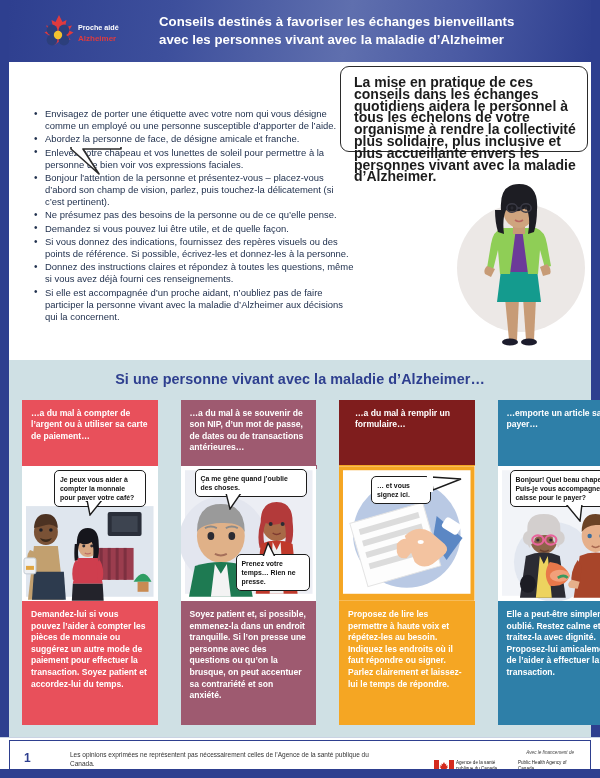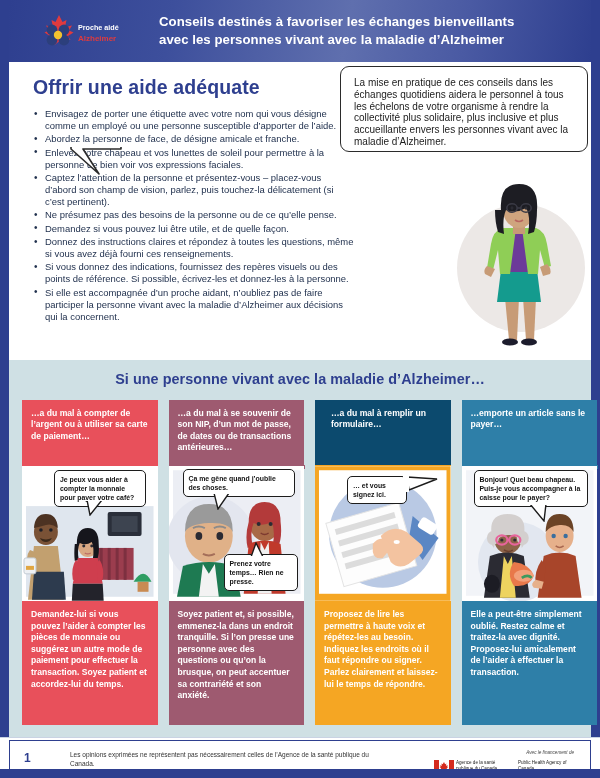--- a/index.html
+++ b/index.html
@@ -34,32 +34,32 @@
 
   ul.tips{position:absolute;left:24px;top:46px;width:322px;margin:0;padding:0;list-style:none;}
   ul.tips li{position:relative;padding-left:12px;margin-bottom:1.5px;
     font-size:9.45px;line-height:11.9px;color:#22324f;}
   ul.tips li:before{content:"\2022";position:absolute;left:1px;top:-0.5px;font-size:10px;color:#22324f;}
 
   
   .callout{position:absolute;left:331px;top:4px;width:248px;height:86px;
     border:1.6px solid #2b2b2b;border-radius:9px;background:#fff;box-sizing:border-box;}
   .callout-text{position:absolute;left:13px;top:10px;width:224px;
-    font-size:10px;line-height:11.8px;font-weight:normal;color:#1c1c1c;}
+    font-size:14px;line-height:11.8px;font-weight:bold;color:#1c1c1c;}
   .callout-tail{position:absolute;left:60px;top:84px;width:58px;height:30px;}
 
   
   .illus{position:absolute;left:430px;top:118px;width:160px;height:180px;}
 
   
   .botsec{position:absolute;left:9px;top:360px;width:582px;height:377px;background:#cfe0e4;}
   .h2{position:absolute;left:0;top:11px;width:582px;text-align:center;
     font-size:14.4px;font-weight:bold;color:#2e3f8f;letter-spacing:.05px;}
 
-  .cols{position:absolute;left:13px;top:40px;width:560px;height:325px;display:flex;gap:11px;}
+  .cols{position:absolute;left:13px;top:40px;width:560px;height:325px;display:flex;gap:23px;}
   .col{position:relative;width:135.5px;height:325px;background:#ffffff;display:flex;flex-direction:column;}
 
   .col-head{position:relative;color:#ffffff;font-size:8.6px;line-height:11.4px;font-weight:bold;
     padding:8px 9px 0 9px;box-sizing:border-box;}
   .col-head .skew{position:absolute;left:0;right:0;bottom:-9px;height:10px;}
 
   .col-art{position:relative;flex:0 0 auto;overflow:hidden;background:#fff;}
   .col-art svg{display:block;}
 
   .col-foot{flex:1 1 auto;color:#ffffff;font-size:8.55px;line-height:11.6px;font-weight:bold;
@@ -108,31 +108,30 @@
         <text x="57" y="30" font-family="Liberation Sans, sans-serif" font-size="8" font-weight="bold" fill="#e03a3e">Alzheimer</text>
       </svg>
     </div>
     <div class="header-title">
       <span>Conseils destinés à favoriser les échanges bienveillants</span>
       <span class="l2">avec les personnes vivant avec la maladie d’Alzheimer</span>
     </div>
   </div>
 
   <div class="topsec">
-    <div class="h1">Offrir une aide adéquate</div>
 
     <ul class="tips">
       <li>Envisagez de porter une étiquette avec votre nom qui vous désigne comme un employé ou une personne susceptible d’apporter de l’aide.</li>
       <li>Abordez la personne de face, de désigne amicale et franche.</li>
       <li>Enlevez votre chapeau et vos lunettes de soleil pour permettre à la personne de bien voir vos expressions faciales.</li>
-      <li>Captez l'attention de la personne et présentez-vous – placez-vous d’abord son champ de vision, parlez, puis touchez-la délicatement (si c’est pertinent).</li>
+      <li>Bonjour l'attention de la personne et présentez-vous – placez-vous d’abord son champ de vision, parlez, puis touchez-la délicatement (si c’est pertinent).</li>
       <li>Ne présumez pas des besoins de la personne ou de ce qu’elle pense.</li>
       <li>Demandez si vous pouvez lui être utile, et de quelle façon.</li>
+      <li>Si vous donnez des indications, fournissez des repères visuels ou des points de référence. Si possible, écrivez-les et donnez-les à la personne.</li>
       <li>Donnez des instructions claires et répondez à toutes les questions, même si vous avez déjà fourni ces renseignements.</li>
-      <li>Si vous donnez des indications, fournissez des repères visuels ou des points de référence. Si possible, écrivez-les et donnez-les à la personne.</li>
       <li>Si elle est accompagnée d’un proche aidant, n’oubliez pas de faire participer la personne vivant avec la maladie d’Alzheimer aux décisions qui la concernent.</li>
     </ul>
 
     <div class="callout">
       <div class="callout-text">La mise en pratique de ces conseils dans les échanges quotidiens aidera le personnel à tous les échelons de votre organisme à rendre la collectivité plus solidaire, plus inclusive et plus accueillante envers les personnes vivant avec la maladie d’Alzheimer.</div>
     </div>
     <svg class="callout-tail" viewBox="0 0 58 30">
       <path d="M2 0 L2 3 L30 28 L14 3 L52 3 L52 0 Z" fill="#ffffff" stroke="#2b2b2b" stroke-width="1.6" stroke-linejoin="round"></path>
       <rect x="1" y="-4" width="54" height="5" fill="#ffffff"></rect>
     </svg>
@@ -271,21 +270,21 @@
           <div class="bub" style="left:55px;top:88px;width:74px;">Prenez votre temps… Rien ne presse.</div>
           <svg style="position:absolute;left:78px;top:76px;width:18px;height:16px;" viewBox="0 0 18 16">
               <path d="M4 15 L16 15 L9 1 Z" fill="#fff" stroke="#1c1c1c" stroke-width="1.4"></path>
               <rect x="0" y="14" width="18" height="4" fill="#fff"></rect>
             </svg>
         </div>
         <div class="col-foot" style="background:#9e5a70;">Soyez patient et, si possible, emmenez-la dans un endroit tranquille. Si l’on presse une personne avec des questions ou qu’on la brusque, on peut accentuer sa contrariété et son anxiété.</div>
       </div>
 
       <div class="col">
-        <div class="col-head" style="background:#0c4a6e;height:66px;padding-left:16px;">
+        <div class="col-head" style="background:#7f1d1d;height:66px;padding-left:16px;">
           <span>…a du mal à remplir un formulaire…</span>
           <svg class="skew" viewBox="0 0 136 10" preserveAspectRatio="none">
               <polygon points="0,0 136,0 136,4 0,10" fill="#f5a623"></polygon>
             </svg>
         </div>
         <div class="col-art" style="height:135px;">
           <svg width="135.5" height="135" viewBox="0 0 136 135">
             <rect width="136" height="135" fill="#f5a623"></rect>
             <rect x="4" y="4" width="128" height="124" fill="#ffffff"></rect>
             <circle cx="68" cy="68" r="54" fill="#b9c9e4"></circle>

